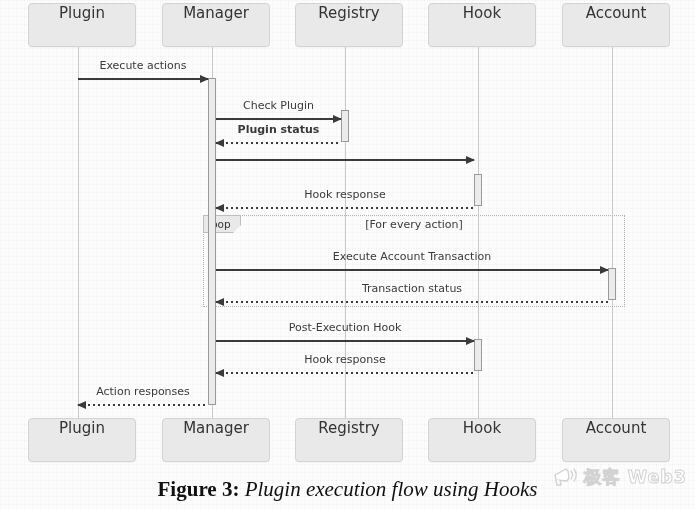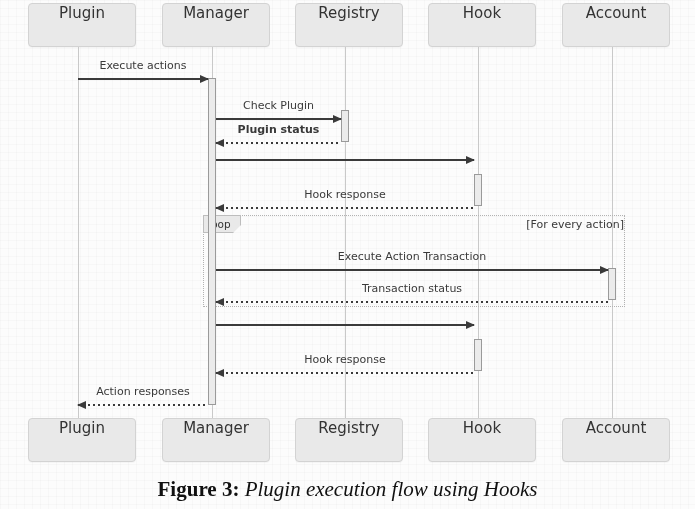--- a/index.html
+++ b/index.html
@@ -33,21 +33,21 @@
     border-color:transparent transparent transparent #3a3a3a; }
   .arrow-l { position:absolute; left:-1px; top:0.75px; transform:translateY(-50%);
     width:0; height:0; border-style:solid; border-width:4.5px 9px 4.5px 0;
     border-color:transparent #3a3a3a transparent transparent; }
   .loopbox { position:absolute; left:203px; top:215px; width:422px; height:92px;
     border:1px dotted #b2b2b2; }
   .looptab { position:absolute; left:-1px; top:-1px; width:38px; height:18px;
     background:#e9e9e9; border:1px solid #bdbdbd;
     clip-path:polygon(0 0,100% 0,100% 55%,79% 100%,0 100%);
     font-size:10.5px; line-height:17px; text-align:center; color:#333; padding-right:5px; }
-  .loopcond { position:absolute; left:0; right:0; top:2px; text-align:right;
+  .loopcond { position:absolute; left:0; right:0; top:2px; text-align:center;
     font-size:11px; color:#3a3a3a; }
   .caption { position:absolute; left:0; right:0; top:477px; text-align:center;
     font-family:"Liberation Serif","DejaVu Serif",serif; font-size:21px; color:#101010; }
   .caption .fig { font-weight:bold; font-style:normal; }
   .caption .txt { font-style:italic; }
   .watermark { position:absolute; right:8px; top:465px; display:flex; align-items:center; gap:5px; }
   .watermark .wtxt { font-size:17.5px; font-weight:bold; color:#ffffff;
     -webkit-text-stroke:1px #d2d2d2; text-shadow:0 0 1px #dedede; letter-spacing:1px; }
 </style>
 </head>
@@ -116,34 +116,35 @@
   </div>
 
   <div class="msg" style="left:216px; top:187px; width:258px;">
     <div class="msg-label">Hook response</div>
     <div class="msg-line dotted">
         <span class="arrow-l"></span>
       </div>
   </div>
 
   <div class="msg" style="left:216px; top:249px; width:392px;">
-    <div class="msg-label">Execute Action Transaction</div>
+    <div class="msg-label">Execute Account Transaction</div>
     <div class="msg-line solid">
         <span class="arrow-r"></span>
       </div>
   </div>
 
   <div class="msg" style="left:216px; top:281px; width:392px;">
     <div class="msg-label">Transaction status</div>
     <div class="msg-line dotted">
         <span class="arrow-l"></span>
       </div>
   </div>
 
   <div class="msg" style="left:216px; top:320px; width:258px;">
+    <div class="msg-label">Post-Execution Hook</div>
     <div class="msg-line solid">
         <span class="arrow-r"></span>
       </div>
   </div>
 
   <div class="msg" style="left:216px; top:352px; width:258px;">
     <div class="msg-label">Hook response</div>
     <div class="msg-line dotted">
         <span class="arrow-l"></span>
       </div>
@@ -169,14 +170,27 @@
       <span>Hook</span>
     </div>
   <div class="pbox" style="left:562px; top:418px;">
       <span>Account</span>
     </div>
 
   <div class="caption">
     <span class="fig">Figure 3:</span><span class="txt"> Plugin execution flow using Hooks</span>
   </div>
 
+  <div class="watermark">
+    <svg width="27" height="24" viewBox="0 0 27 24">
+      <g fill="#ffffff" stroke="#d2d2d2" stroke-width="1.4" stroke-linejoin="round">
+        <path d="M3 10 L14 4 L16 6 L17 13 L15 16 L4 15 Z"></path>
+        <path d="M4 15 L5 20 L9 20 L8 15.5"></path>
+      </g>
+      <g fill="none" stroke="#d2d2d2" stroke-width="1.3" stroke-linecap="round">
+        <path d="M19 6 q3 4 0 8"></path>
+        <path d="M22 4 q4.5 6 0 12"></path>
+      </g>
+    </svg>
+    <span class="wtxt">极客 Web3</span>
+  </div>
 
 </div>
 
 </body></html>

